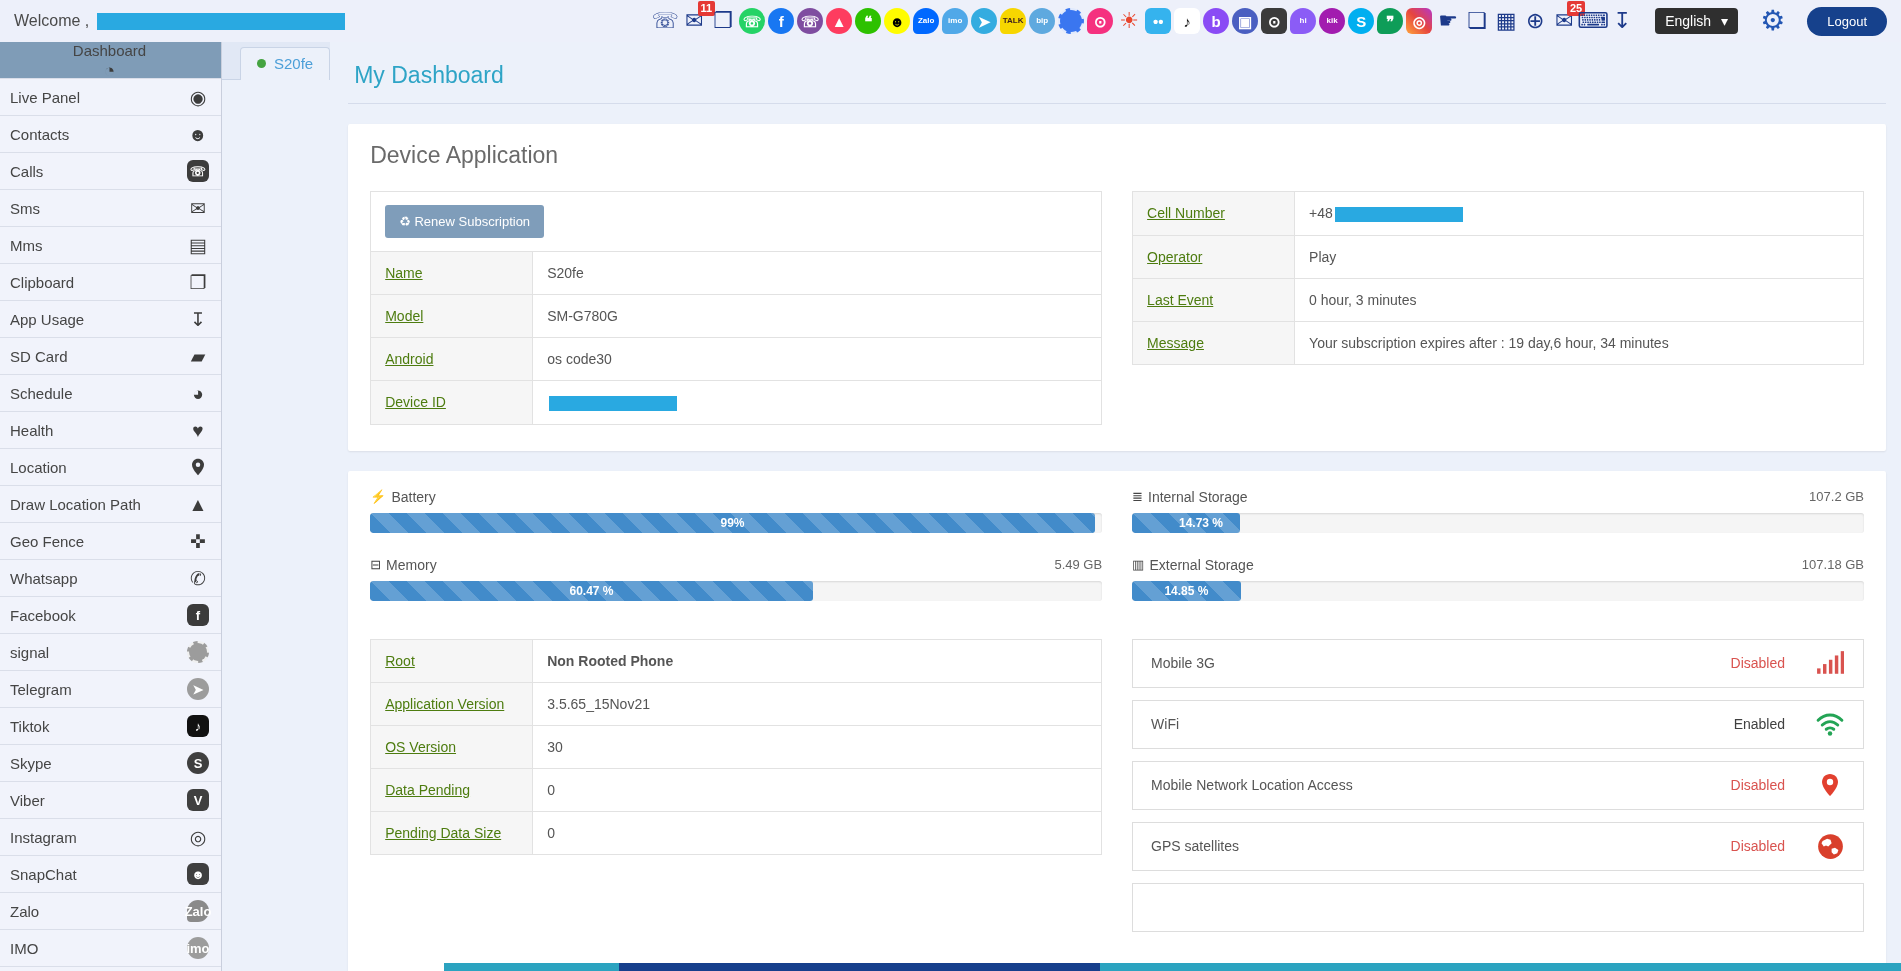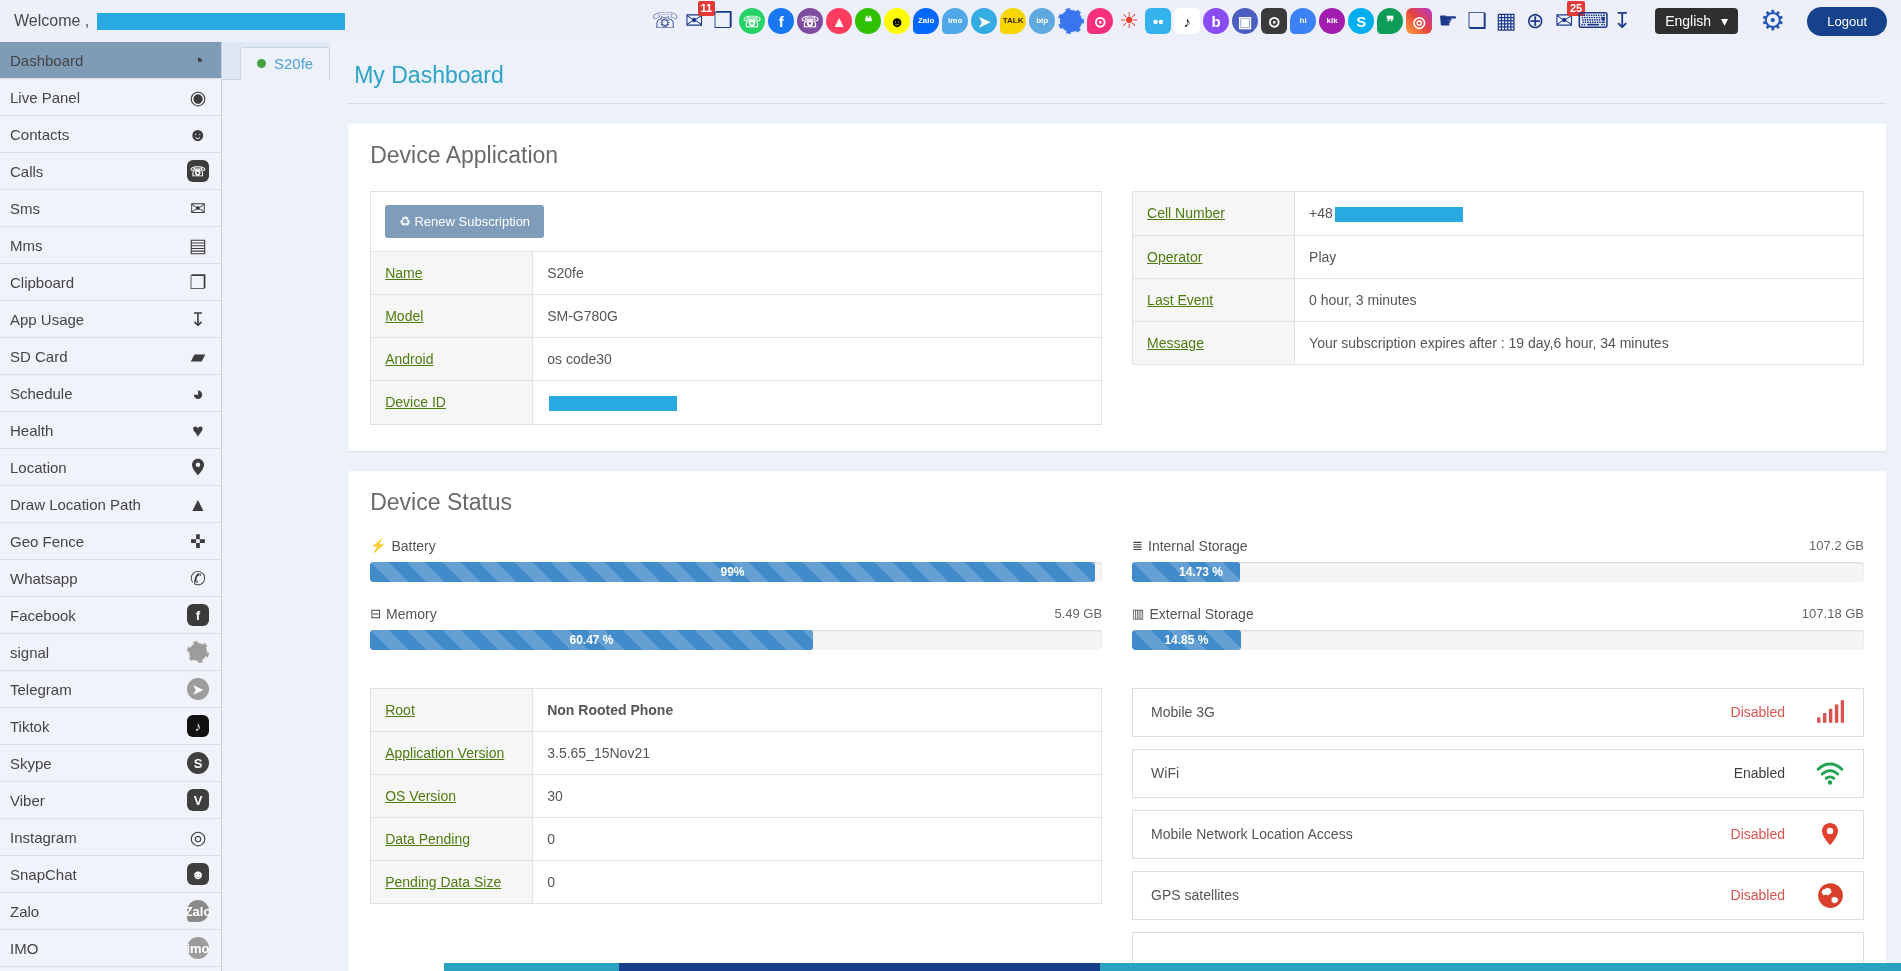--- a/index.html
+++ b/index.html
@@ -30,21 +30,21 @@
   .gear { font-size:28px; color:#2457B3; margin:0 22px; cursor:pointer; line-height:1; }
   .logout-btn { background:#16418C; color:#fff; font-size:13px; border:none;
     border-radius:15px; padding:7px 20px; cursor:pointer; }
 
   
   .shell { display:flex; height:929px; }
   .sidebar { width:222px; background:#F1F3FB; border-right:1px solid #C9CFDD;
     overflow:hidden; flex:0 0 auto; }
   .side-item { height:37px; display:flex; align-items:center; padding:0 12px 0 10px;
     border-bottom:1px solid #DADEE9; cursor:pointer; }
-  .side-item.active { background:#7F9CB7; }
+  .side-item.active { background:#7F9CB7;flex-direction:column; }
   .side-label { font-size:15px; color:#454545; flex:1; white-space:nowrap; }
   .side-icon-slot { display:inline-flex; }
   .side-icon-slot .gicon { width:22px; height:22px; font-size:13px; }
   .side-icon-slot .shape-plain { font-size:19px; color:#3c3c3c; }
 
   
   .main { flex:1; display:flex; flex-direction:row; overflow:hidden; position:relative; }
   .tabbar { height:38px; background:#E1E8F5; border-bottom:1px solid #C9D4E6;
     display:flex; align-items:flex-end; padding-left:18px; flex:0 0 auto; }
   .tab { background:#ECF1FA; border:1px solid #C9D4E6; border-bottom:none;
@@ -144,21 +144,21 @@
   <span class="gicon shape-square" style="background: rgb(53, 179, 238); color: rgb(255, 255, 255);">••</span>
 
   <span class="gicon shape-square" style="background: rgb(255, 255, 255); color: rgb(17, 17, 17);">♪</span>
 
   <span class="gicon shape-circle" style="background: rgb(138, 75, 245); color: rgb(255, 255, 255);">b</span>
 
   <span class="gicon shape-circle" style="background: rgb(74, 95, 193); color: rgb(255, 255, 255);">▣</span>
 
   <span class="gicon shape-square" style="background: rgb(59, 59, 59); color: rgb(255, 255, 255);">⊙</span>
 
-  <span class="gicon shape-bubble gicon-small" style="background: #3b82f6; color: rgb(255, 255, 255);">hi</span>
+  <span class="gicon shape-bubble gicon-small" style="background: #8b5cf6; color: rgb(255, 255, 255);">hi</span>
 
   <span class="gicon shape-circle gicon-small" style="background: #a21caf; color: rgb(255, 255, 255);">kik</span>
 
   <span class="gicon shape-circle" style="background: rgb(0, 175, 240); color: rgb(255, 255, 255);">S</span>
 
   <span class="gicon shape-bubble" style="background: rgb(14, 157, 88); color: rgb(255, 255, 255);">❞</span>
 
   <span class="gicon shape-square bg-insta" style="color: rgb(255, 255, 255);">◎</span>
 
   <span class="gicon shape-plain" style="color: rgb(29, 58, 138);">☛</span>
@@ -436,21 +436,20 @@
     <td class="cell-label">Message</td>
     <td class="cell-value"><span>Your subscription expires after : 19 day,6 hour, 34 minutes</span></td>
   </tr>
 </tbody>
             </table>
           </div>
         </div>
       </div>
 
       <div class="card" style="min-height:560px;">
-        <div class="card-title">Device Status</div>
         <div class="two-col">
           <div>
   <div class="meter">
     <div class="meter-head">
       <span class="meter-ico">⚡</span>
       <span>Battery</span>
       <span class="meter-total"></span>
     </div>
     <div class="meter-track">
       <div class="meter-fill" style="width: 99%;">

